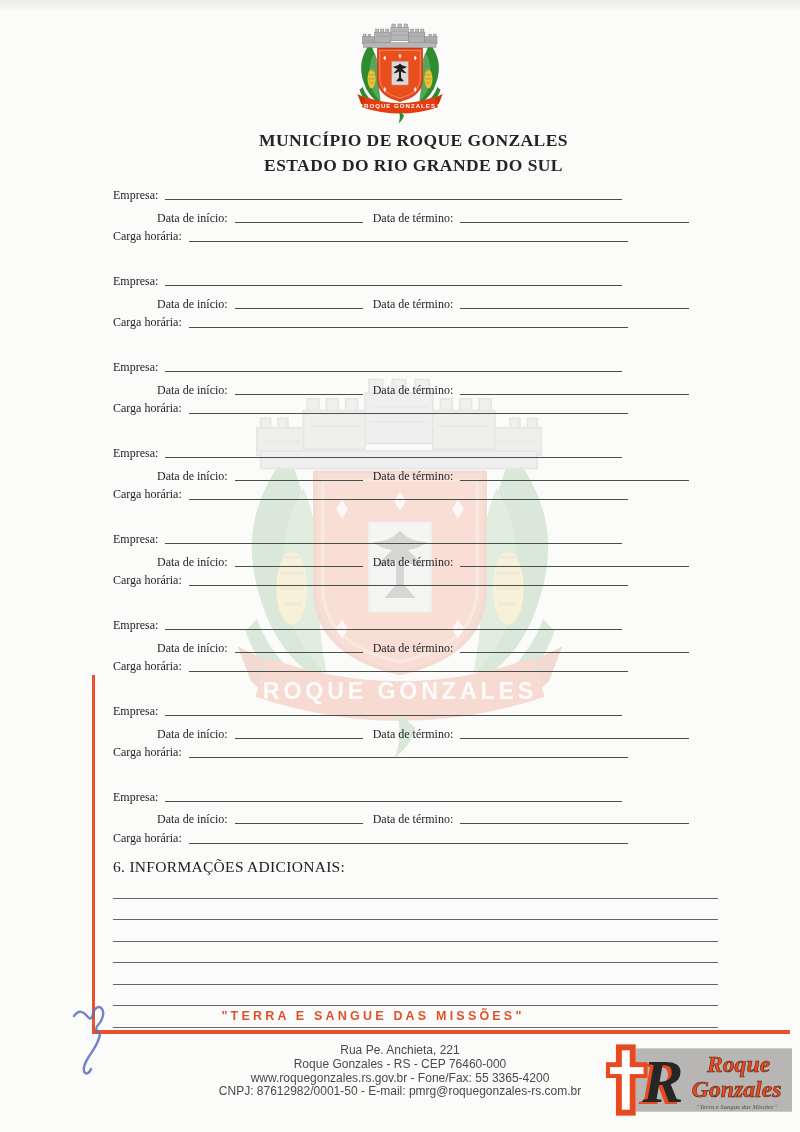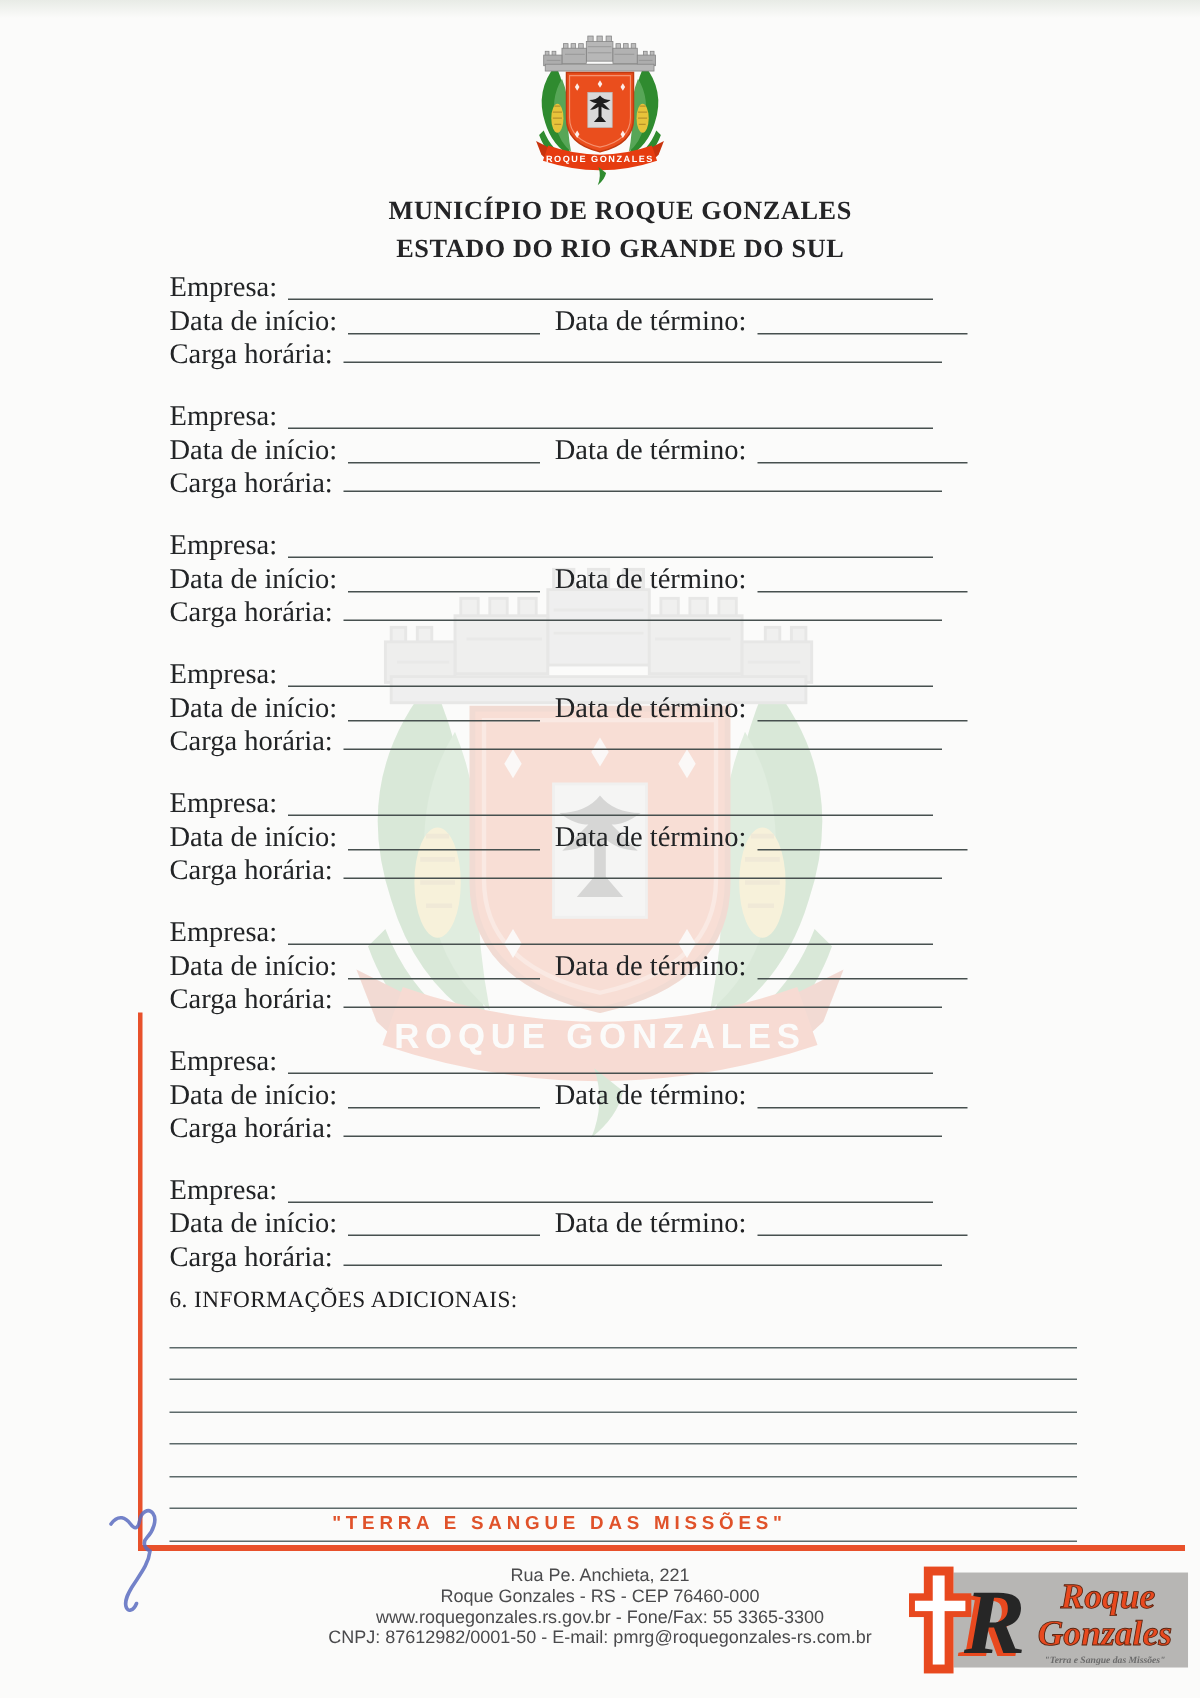--- a/index.html
+++ b/index.html
@@ -11,25 +11,25 @@
   .scan-band{position:absolute;top:0;left:0;width:800px;height:12px;
     background:linear-gradient(to bottom, rgba(196,206,192,.35), rgba(196,206,192,0));}
   
   .crest{position:absolute;top:22px;left:338px;width:124px;height:104px;}
   .watermark{position:absolute;top:352px;left:168px;width:464px;height:436px;opacity:.16;pointer-events:none;}
   .title-wrap{position:absolute;top:128px;left:0;width:800px;text-align:center;}
   .title-line{font-weight:bold;font-size:17.5px;letter-spacing:.4px;color:#242426;line-height:25px;padding-left:27px;}
   
   .blocks{position:absolute;top:180px;left:113px;width:560px;}
   .block{margin-bottom:17.6px;}
-  .frow{display:flex;align-items:flex-end;height:22.8px;font-size:19px;color:#222426;}
+  .frow{display:flex;align-items:flex-end;height:22.8px;font-size:12px;color:#222426;}
   .frow .lbl{white-space:nowrap;}
   .fill{border-bottom:1.2px solid #47504f;height:12px;margin:0 0 3px 7px;}
   .row-empresa{width:509px;}
-  .row-datas{width:532px;}
+  .row-datas{width:532px;margin-left:44px;}
   .row-carga{width:515px;align-items:center;}
   .line-inicio{flex:0 0 128px;}
   .lbl-termino{margin-left:10px;}
   .grow{flex:1;}
   
   .sec6-heading{position:absolute;top:858px;left:113px;font-weight:normal;font-size:15.5px;letter-spacing:.3px;color:#202022;}
   .info-lines{position:absolute;top:877px;left:113px;width:605px;}
   .info-line{height:20.5px;border-bottom:1px solid #5d6a6a;}
   
   .frame-v{position:absolute;left:92px;top:675px;width:3px;height:358px;background:#e8512b;}
@@ -290,21 +290,21 @@
     <span>"TERRA E SANGUE DAS MISSÕES"</span>
   </div>
 
   <svg class="pen" viewBox="0 0 62 84">
     <path d="M6 24 c5 -7 10 -4 13 0 c3 4 5 3 6 -2 c1 -6 6 -9 9 -5 c3 4 0 12 -4 16 c-3 3 -2 7 2 9 c-1 9 -7 16 -12 24 c-3 5 -5 9 -4 13 c1 4 5 3 7 -2" fill="none" stroke="#5b6cc0" stroke-width="2.4" stroke-linecap="round" opacity=".85"></path>
   </svg>
 
   <div class="footer">
     <div>Rua Pe. Anchieta, 221</div>
     <div>Roque Gonzales - RS - CEP 76460-000</div>
-    <div>www.roquegonzales.rs.gov.br - Fone/Fax: 55 3365-3300</div>
+    <div>www.roquegonzales.rs.gov.br - Fone/Fax: 55 3365-4200</div>
     <div>CNPJ: 87612982/0001-50 - E-mail: pmrg@roquegonzales-rs.com.br</div>
   </div>
 
   <svg class="logo" viewBox="0 0 190 78">
     <rect x="30" y="6" width="158" height="64" fill="#b7b6b4"></rect>
     <g>
       <rect x="10" y="2" width="20" height="72" fill="#e8491f"></rect>
       <rect x="0" y="20" width="42" height="16" fill="#e8491f"></rect>
       <rect x="16" y="8" width="8" height="60" fill="#ffffff"></rect>
       <rect x="4" y="25" width="34" height="7" fill="#ffffff"></rect>

